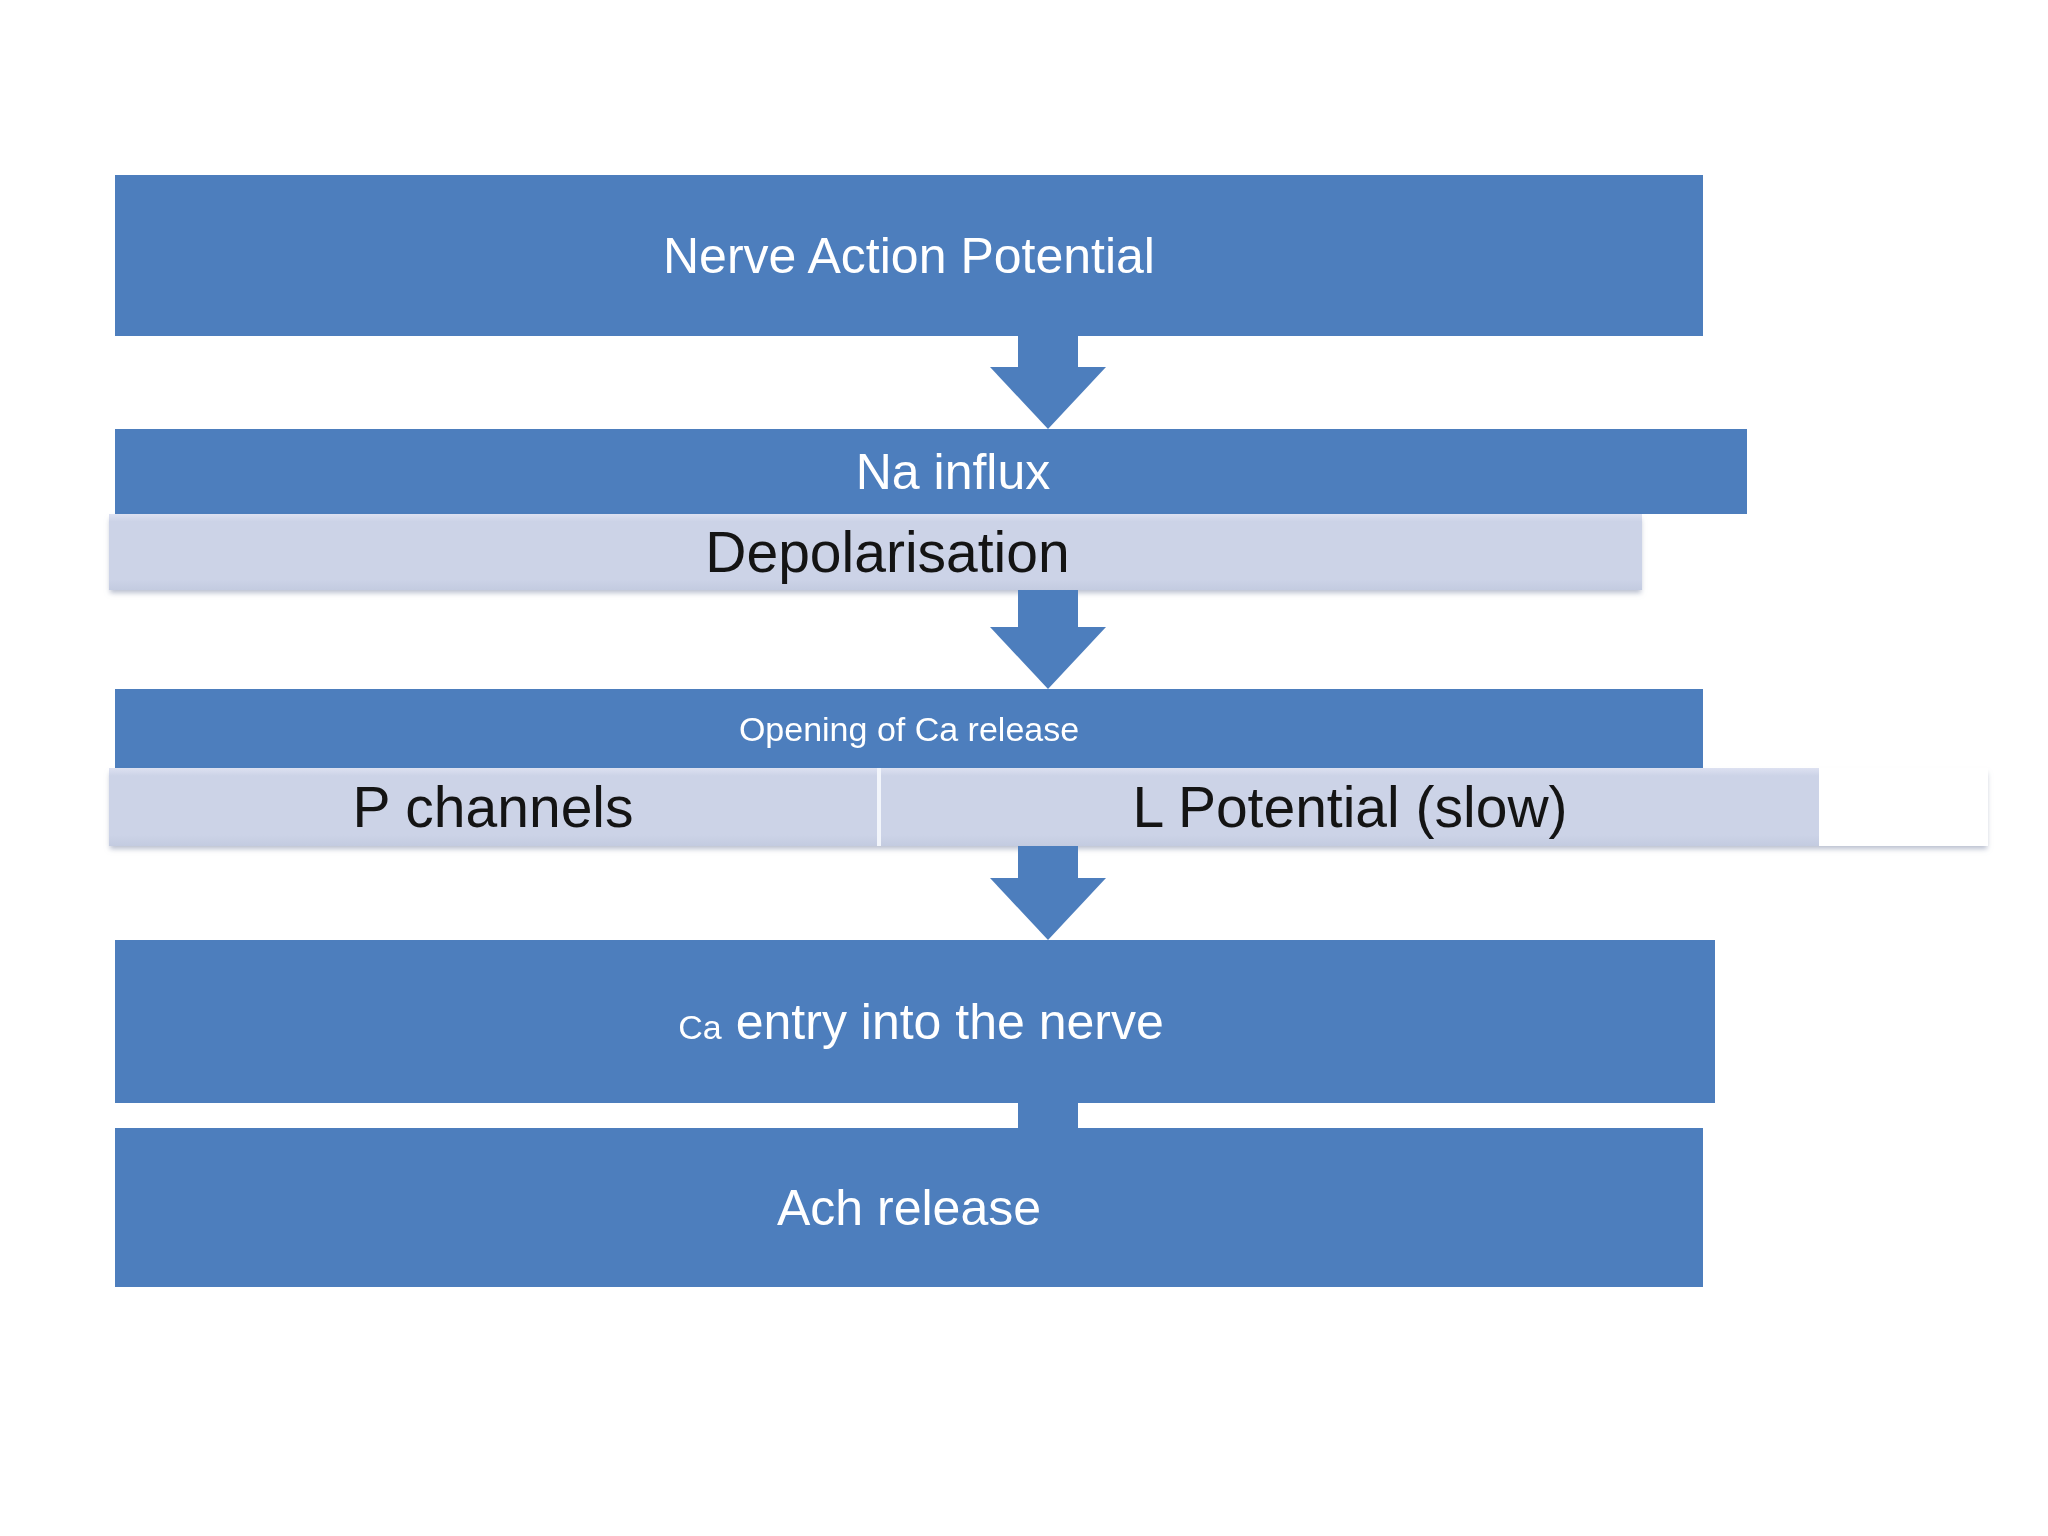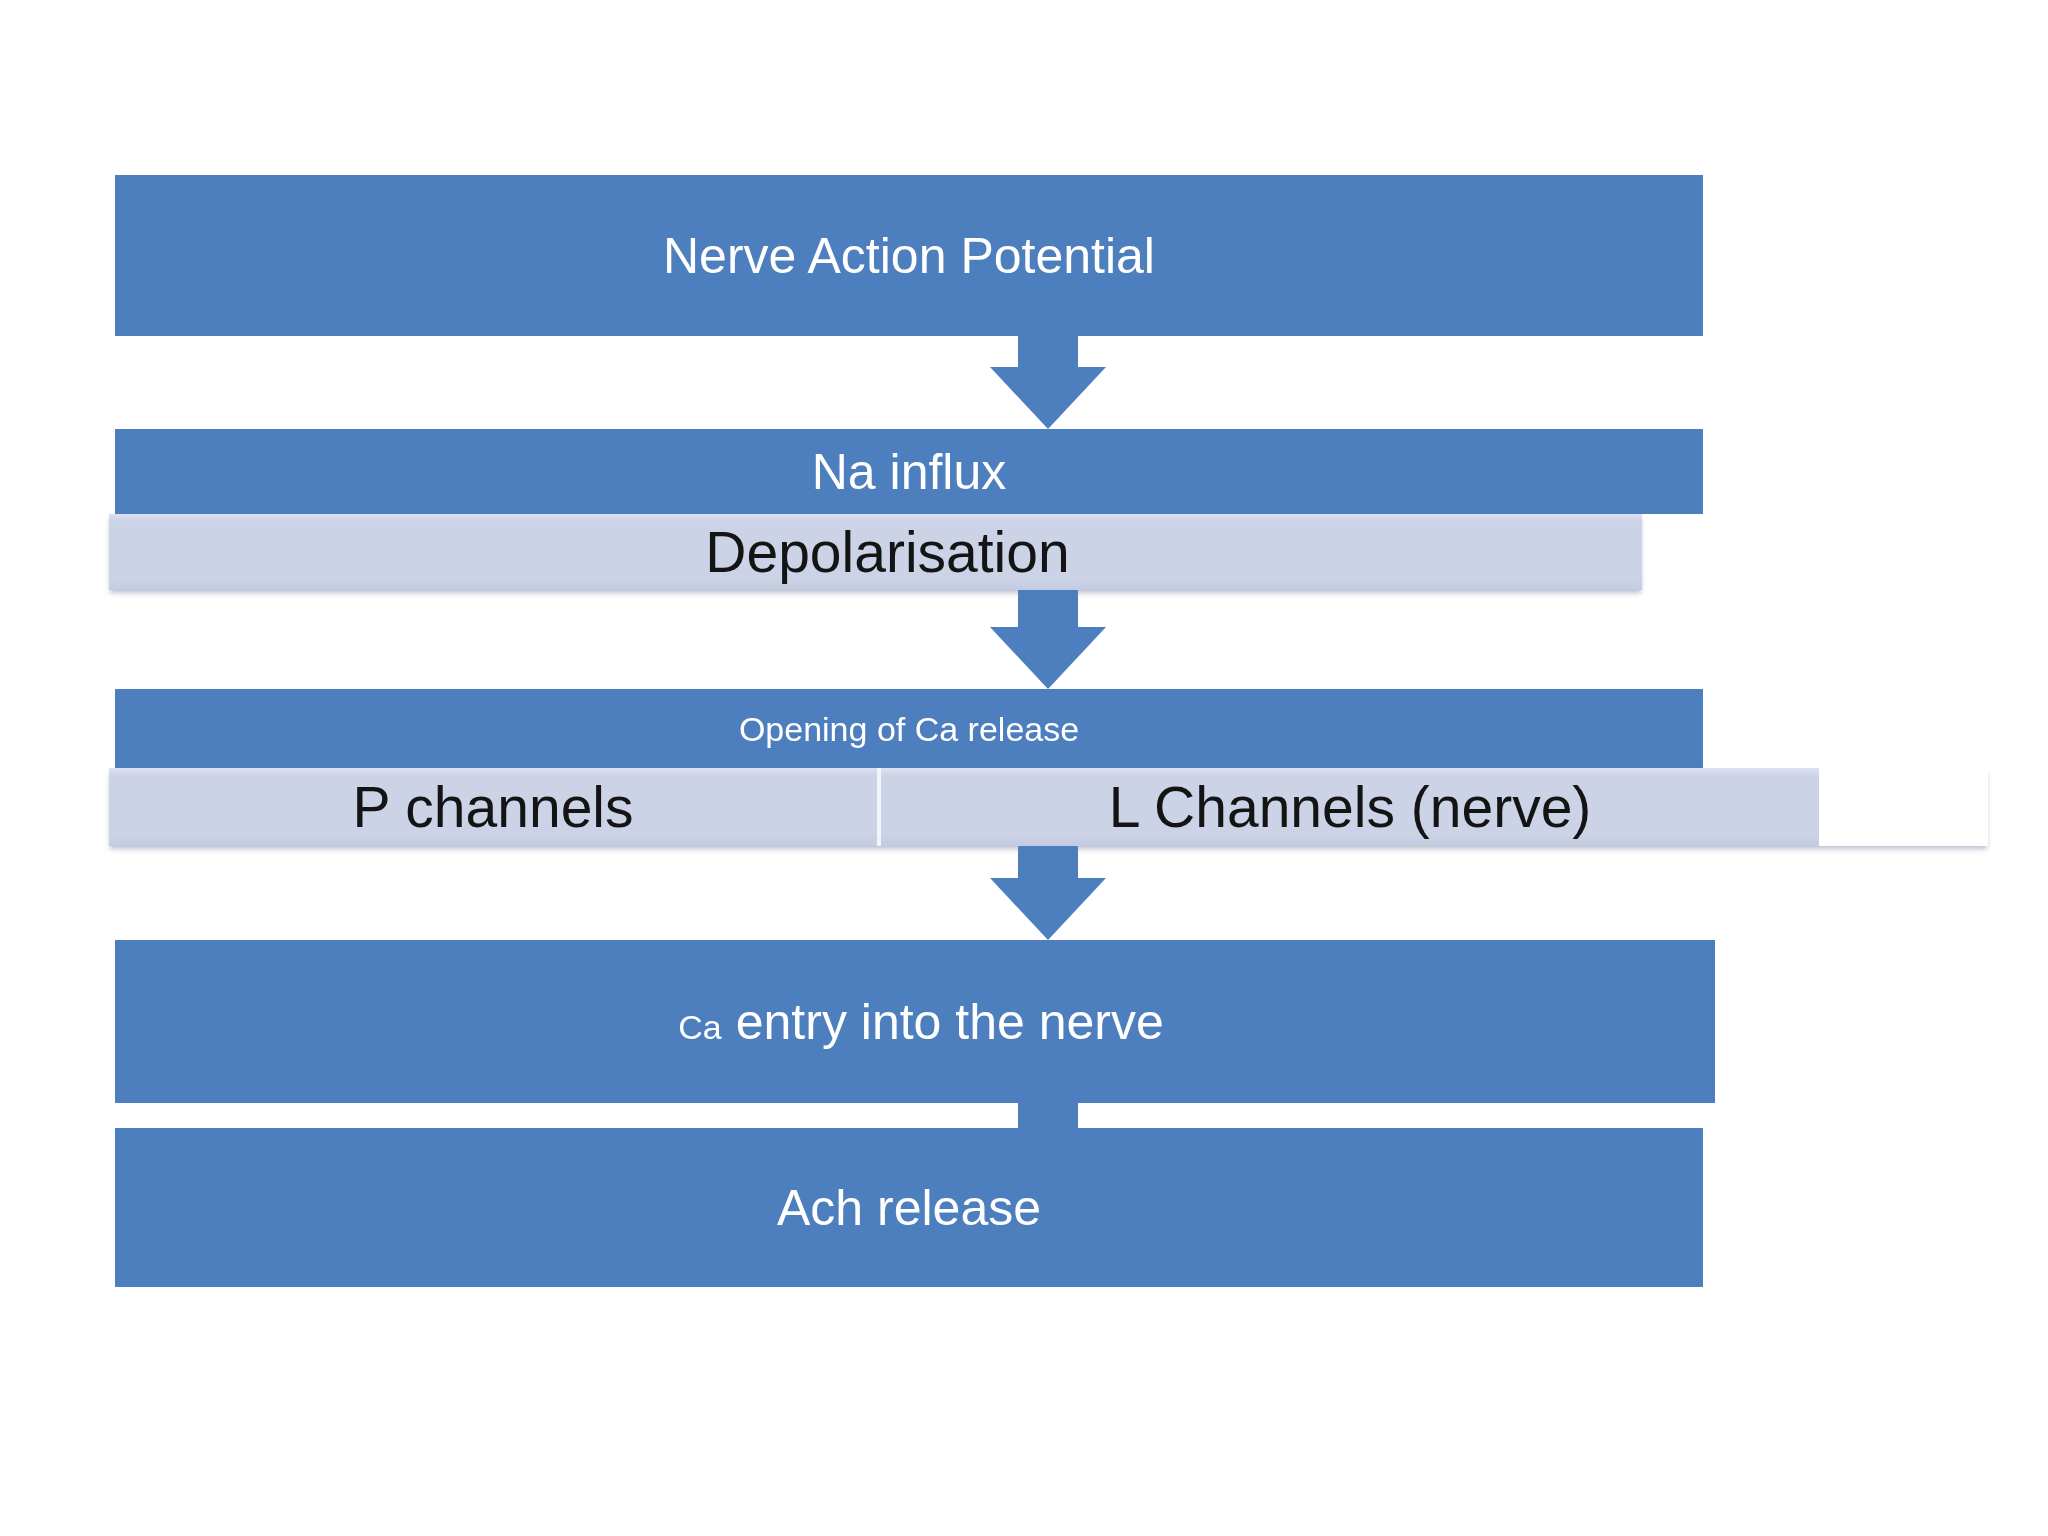--- a/index.html
+++ b/index.html
@@ -76,21 +76,21 @@
 
   <div class="bar" style="top:175px; height:161px;">
     <span class="lbl">Nerve Action Potential</span>
   </div>
 
   <div class="flow-arrow" style="top:336px; height:93px;">
     <div class="shaft" style="height:31px;"></div>
     <div class="head" style="top:31px;"></div>
   </div>
 
-  <div class="bar" style="top:429px; height:85px;">
+  <div class="bar" style="top:429px; height:85px;padding-left:44px;">
     <span class="lbl">Na influx</span>
   </div>
 
   <div class="bar-light" style="top:514px; height:76px;">
     <span class="lbl-dark">Depolarisation</span>
   </div>
 
   <div class="flow-arrow" style="top:590px; height:99px;">
     <div class="shaft" style="height:37px;"></div>
     <div class="head" style="top:37px;"></div>
@@ -99,21 +99,21 @@
   <div class="bar" style="top:689px; height:79px;">
     <span class="lbl lbl-small">Opening of Ca release</span>
   </div>
 
   <div class="row-light" style="top:768px; height:78px;">
     <div class="cell" style="width:768px;">
       <span class="lbl-dark">P channels</span>
     </div>
     <div class="cell-divider"></div>
     <div class="cell" style="width:938px;">
-      <span class="lbl-dark">L Channels (nerve)</span>
+      <span class="lbl-dark">L Potential (slow)</span>
     </div>
   </div>
 
   <div class="flow-arrow" style="top:846px; height:94px;">
     <div class="shaft" style="height:32px;"></div>
     <div class="head" style="top:32px;"></div>
   </div>
 
   <div class="bar" style="top:940px; height:163px;padding-left:12px;">
     <span class="compound">

